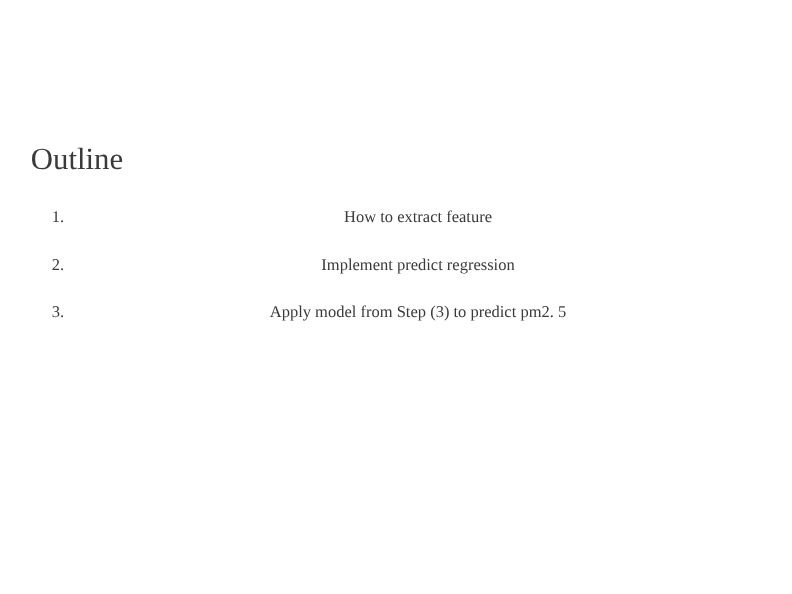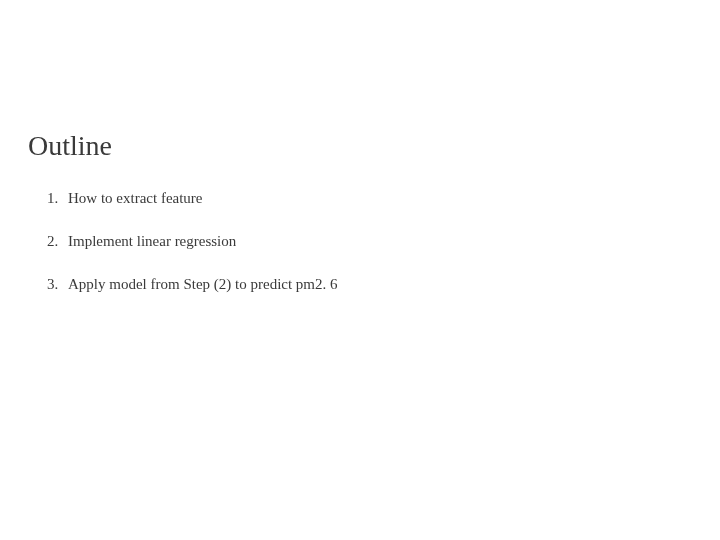--- a/index.html
+++ b/index.html
@@ -27,29 +27,30 @@
     font-size: 15px;
     margin: 0 0 26px 0;
     color: #3a3a3a;
   }
   ol.steps {
     margin: 0;
     padding: 0 0 0 34px;
     list-style: decimal;
     font-size: 15px;
     color: #3a3a3a;
+    text-align: center;
   }
   ol.steps li {
     padding-left: 6px;
     margin-bottom: 26px;
   }
 </style>
 </head>
 <body>
 
 <div class="slide">
   <h1 class="title">Outline</h1>
   <ol class="steps">
     <li>How to extract feature</li>
-    <li>Implement linear regression</li>
-    <li>Apply model from Step (2) to predict pm2. 6</li>
+    <li>Implement predict regression</li>
+    <li>Apply model from Step (3) to predict pm2. 5</li>
   </ol>
 </div>
 
 </body></html>

